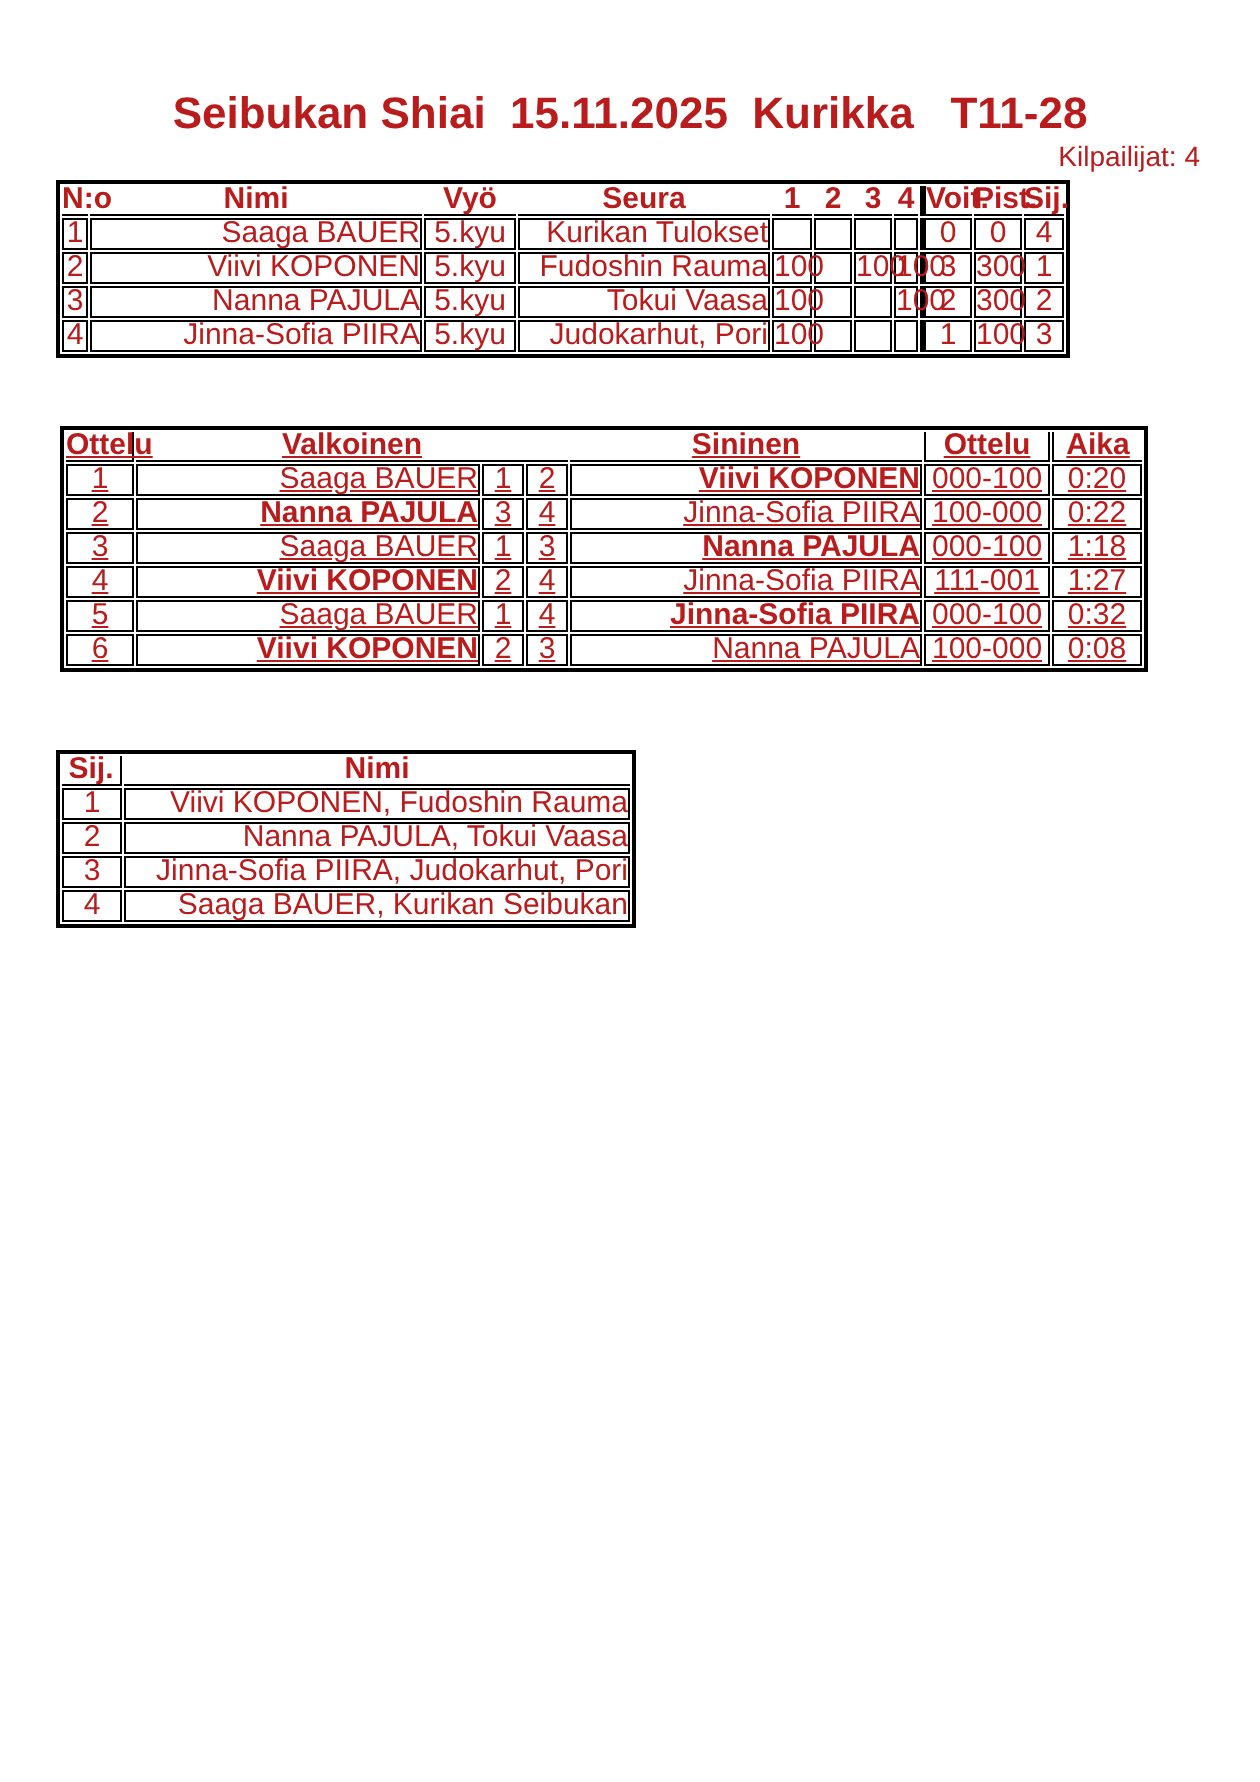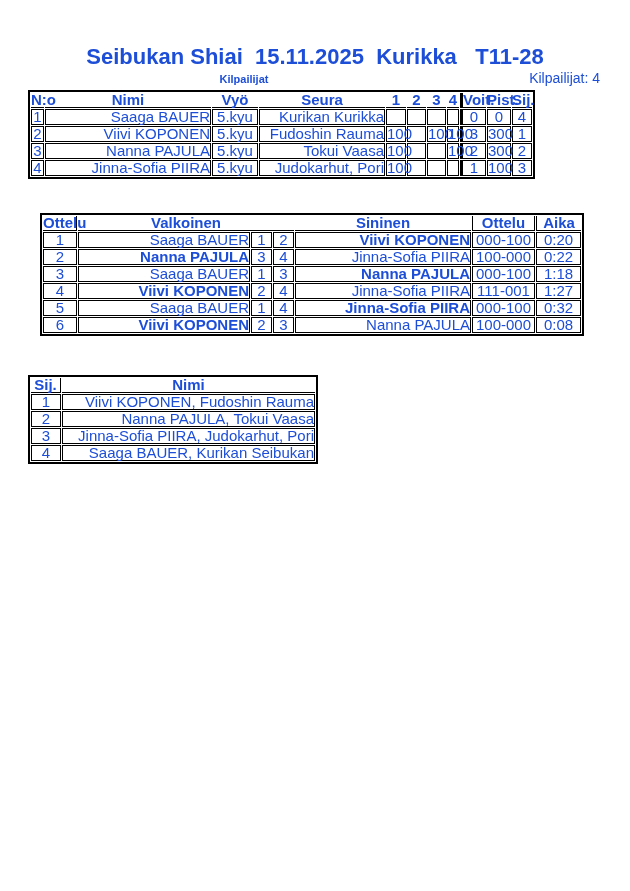--- a/index.html
+++ b/index.html
@@ -3,21 +3,21 @@
 <meta charset="utf-8">
 <style>
   * { margin: 0; padding: 0; box-sizing: border-box; }
   html, body { background: #fff; }
   .page {
     position: relative;
     width: 630px;
     height: 891px;
     background: #ffffff;
     font-family: "Liberation Sans", sans-serif;
-    color: #1d4ed8;
+    color: #b91c1c;
     overflow: hidden;
   }
   .title {
     position: absolute;
     top: 44px; left: 0; width: 630px;
     text-align: center;
     font-size: 22px;
     font-weight: bold;
     white-space: pre;
     letter-spacing: 0px;
@@ -42,21 +42,21 @@
     position: absolute;
     border-collapse: separate;
     border-spacing: 1px;
     border: 2px solid #000;
     table-layout: fixed;
     background: #fff;
     font-family: "Liberation Sans", sans-serif;
     font-size: 15px;
   }
   .t1 { left: 28px; top: 90px;  width: 507px; }
-  .t2 { left: 40px; top: 213px; width: 544px; }
+  .t2 { left: 30px; top: 213px; width: 544px; text-decoration: underline; }
   .t3 { left: 28px; top: 375px; width: 290px; }
   .t td {
     border: 1px solid #000;
     height: 16px;
     line-height: 14px;
     text-align: center;
     white-space: nowrap;
     overflow: visible;
     padding: 0;
   }
@@ -86,21 +86,20 @@
   .t3 .co-place{width:30px}.t3 .co-rname{width:253px}
 </style>
 </head>
 <body>
 
 <div class="page">
 
   <div class="title">Seibukan Shiai  15.11.2025  Kurikka   T11-28</div>
   <div class="count-label">Kilpailijat: 4</div>
 
-  <div class="section-label lbl-kilpailijat">Kilpailijat</div>
 
   <table class="t t1">
     <colgroup>
       <col class="co-no">
         <col class="co-name">
         <col class="co-belt">
         <col class="co-club">
       <col class="co-r1">
         <col class="co-r2">
         <col class="co-r3">
@@ -122,21 +121,21 @@
         <th class="sep">Voit.</th>
         <th>Pist.</th>
         <th>Sij.</th>
       </tr>
     </thead>
     <tbody>
       <tr>
         <td>1</td>
         <td class="l">Saaga BAUER</td>
         <td>5.kyu</td>
-        <td class="l">Kurikan Kurikka</td>
+        <td class="l">Kurikan Tulokset</td>
         <td></td>
         <td></td>
         <td></td>
         <td></td>
         <td class="sep">0</td>
         <td>0</td>
         <td>4</td>
       </tr>
       <tr>
         <td>2</td>

